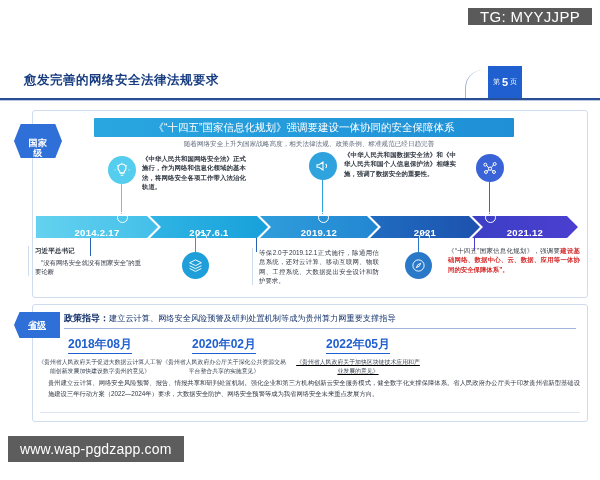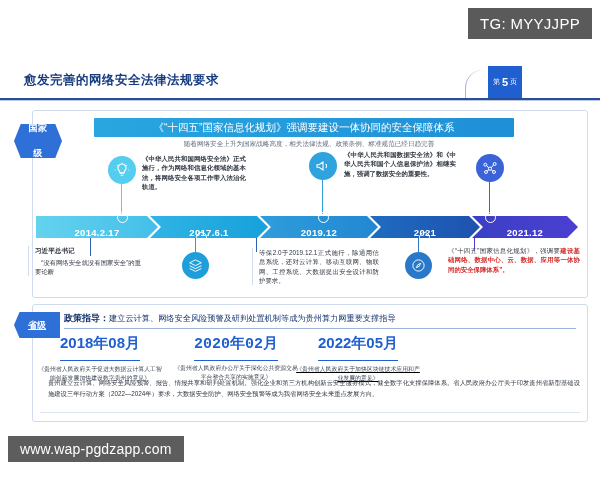--- a/index.html
+++ b/index.html
@@ -6,21 +6,21 @@
   body{
     width:600px;height:480px;overflow:hidden;background:#ffffff;
     font-family:"Liberation Sans","DejaVu Sans",sans-serif;
     position:relative;
   }
   .slide{position:absolute;left:0;top:0;width:600px;height:480px;background:#fff;}
 
   
   .tg-badge{
     position:absolute;right:8px;top:8px;background:#5a5a5a;color:#fff;
-    font-size:15px;padding:7px 12px;letter-spacing:.3px;
+    font-size:15px;padding:0 12px;letter-spacing:.3px;
   }
   
   .wm-bottom{
     position:absolute;left:8px;bottom:18px;background:#5d5d5d;color:#fff;
     font-size:14px;padding:5px 12px;letter-spacing:.2px;
   }
 
   
   .hdr{position:absolute;left:0;top:72px;width:534px;height:28px;}
   .hdr-title{
@@ -42,21 +42,21 @@
 
   
   .nat{position:absolute;left:14px;top:106px;width:572px;height:190px;}
   .nat-box{
     position:absolute;left:18px;top:4px;width:554px;height:186px;
     border:1px solid #cfdcf0;border-radius:3px;background:#fff;
   }
   .hexlabel{
     position:absolute;left:0;top:18px;width:48px;height:34px;
     background:#2f6fd8;color:#fff;font-size:9px;font-weight:bold;
-    display:flex;flex-direction:column;align-items:center;justify-content:space-between;
+    display:flex;flex-direction:column;align-items:center;justify-content:flex-end;
     line-height:1.05;z-index:6;
     clip-path:polygon(14% 0,86% 0,100% 50%,86% 100%,14% 100%,0 50%);
     letter-spacing:.5px;
   }
 
   .band-title{
     position:absolute;left:80px;top:12px;width:420px;height:19px;
     background:linear-gradient(90deg,#29a6e0,#1f8fd6);
     color:#fff;font-size:10.5px;font-weight:normal;
     display:flex;align-items:center;justify-content:center;white-space:nowrap;
@@ -109,22 +109,22 @@
   }
   .pg-head{
     position:absolute;left:50px;top:8px;width:516px;
     font-size:8.2px;color:#17356e;white-space:nowrap;
   }
   .pg-head .lab{font-weight:bold;font-size:9px;color:#12306a;}
   .pg-rule{position:absolute;left:50px;top:24px;width:512px;height:1px;background:#9fb6dc;}
 
   .col{position:absolute;top:30px;width:128px;}
   .col .date{
-    font-size:15px;font-weight:bold;color:#1f5fd0;
-    border-bottom:1.4px solid #1f5fd0;display:inline-block;padding-bottom:7px;
+    font-size:12px;font-weight:bold;color:#1f5fd0;
+    border-bottom:1.4px solid #1f5fd0;display:inline-block;padding-bottom:0;
     margin-bottom:4px;
   }
   .col .doc{font-size:5.9px;line-height:1.5;color:#3a4554;text-align:center;}
 
   .pg-foot{
     position:absolute;left:34px;top:74px;width:532px;
     font-size:6.3px;line-height:1.7;color:#2f3640;text-align:justify;
   }
   .pg-foot-rule{position:absolute;left:26px;top:108px;width:540px;height:1px;background:#dde6f3;}
 
@@ -261,21 +261,21 @@
 
     <div class="pg-head">
       <span class="lab">政策指导：</span><span>建立云计算、网络安全风险预警及研判处置机制等成为贵州算力网重要支撑指导</span>
     </div>
     <div class="pg-rule"></div>
 
     <div class="col" style="left:22px;text-align:center;">
       <div class="date">2018年08月</div>
       <div class="doc">《贵州省人民政府关于促进大数据云计算人工智能创新发展加快建设数字贵州的意见》</div>
     </div>
-    <div class="col" style="left:158px;text-align:center;font-family:Liberation Mono, monospace;">
+    <div class="col" style="left:146px;text-align:center;">
       <div class="date">2020年02月</div>
       <div class="doc">《贵州省人民政府办公厅关于深化公共资源交易平台整合共享的实施意见》</div>
     </div>
     <div class="col" style="left:280px;text-align:center;text-decoration:underline;">
       <div class="date">2022年05月</div>
       <div class="doc">《贵州省人民政府关于加快区块链技术应用和产业发展的意见》</div>
     </div>
 
     <div class="pg-foot">贵州建立云计算、网络安全风险预警、报告、情报共享和研判处置机制。强化企业和第三方机构创新云安全服务模式，健全数字化支撑保障体系。省人民政府办公厅关于印发贵州省新型基础设施建设三年行动方案（2022—2024年）要求，大数据安全防护、网络安全预警等成为我省网络安全未来重点发展方向。</div>
     <div class="pg-foot-rule"></div>

